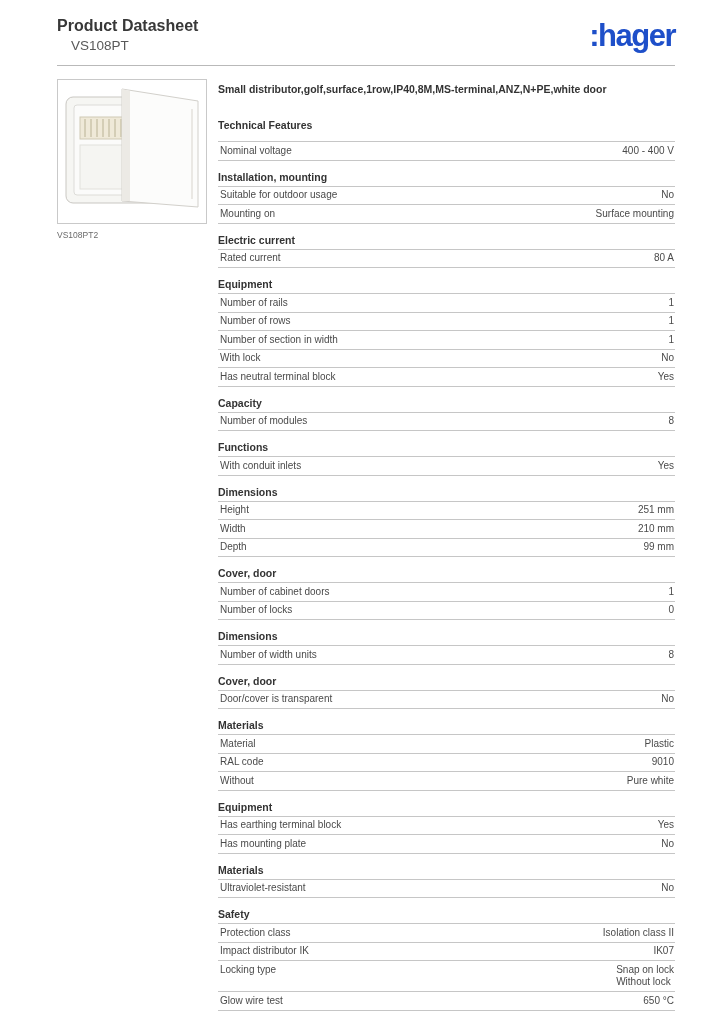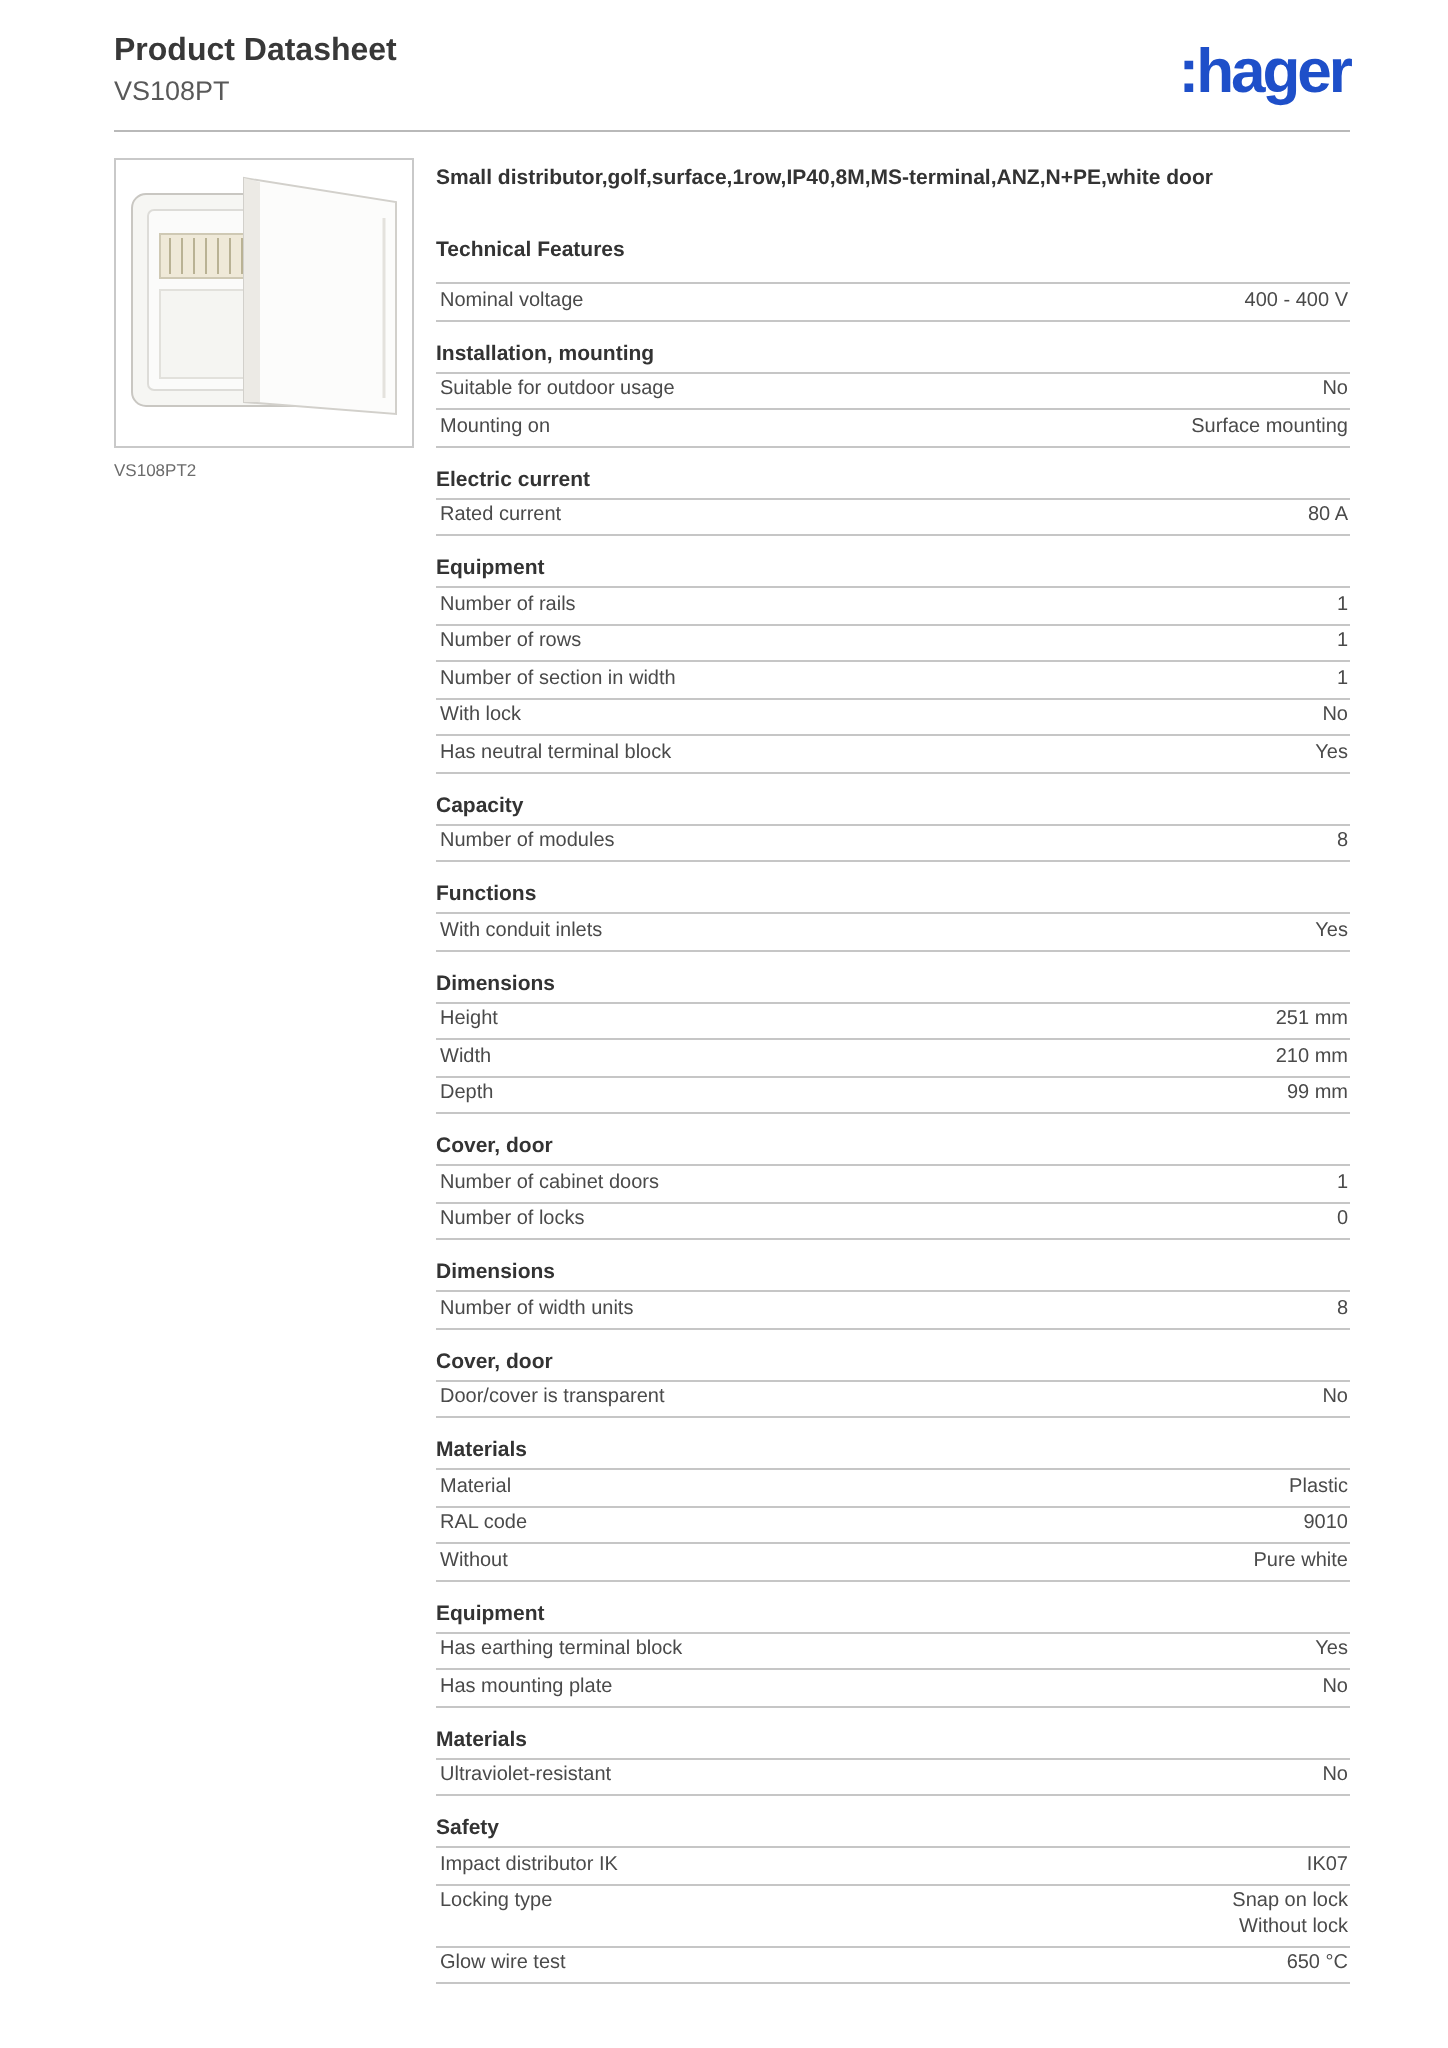--- a/index.html
+++ b/index.html
@@ -13,21 +13,21 @@
     display: flex; flex-direction: column;
   }
   
   .header {
     margin: 0 49px 0 57px;
     padding: 16px 0 12px 0;
     border-bottom: 1px solid #b9b9b9;
     display: flex; justify-content: space-between; align-items: flex-start;
   }
   .header-title { font-size: 16px; font-weight: bold; color: #383838; margin: 0; line-height: 1.2; }
-  .header-subtitle { font-size: 13.5px; color: #595959; margin-top: 3px; }
+  .header-subtitle { font-size: 13.5px; color: #595959; margin-top: 3px; margin-left: 14px; }
   .logo { font-size: 31px; font-weight: bold; color: var(--brand); letter-spacing: -1.5px; line-height: 1; margin-top: 4px; }
   
   .main { display: flex; gap: 11px; margin: 13px 49px 0 57px; }
   .image-col { flex: 0 0 150px; width: 150px; }
   .product-image {
     width: 150px; height: 145px; border: 1px solid #c9c9c9; background: #ffffff;
     display: flex; align-items: center; justify-content: center;
   }
   .image-caption { font-size: 8.5px; color: var(--muted); margin-top: 6px; }
   .spec-col { flex: 1; min-width: 0; }
@@ -37,21 +37,21 @@
   .section { margin-top: 10px; }
   .section-title { font-size: 10.5px; font-weight: bold; color: #333333; margin-bottom: 3px; }
   .section-rows { border-top: 1px solid var(--rule); }
   .spec-row {
     display: flex; justify-content: space-between; align-items: flex-start;
     border-bottom: 1px solid var(--rule);
     padding: 2.5px 1px 2.5px 2px;
     font-size: 10px; color: #4a4a4a; line-height: 1.25;
   }
   .spec-label { text-align: left; padding-right: 12px; }
-  .spec-value { text-align: right; white-space: pre-line; }
+  .spec-value { text-align: left; white-space: pre-line; }
 </style>
 </head>
 <body>
 
 <div class="page">
 
   <div class="header">
     <div>
       <div class="header-title">Product Datasheet</div>
       <div class="header-subtitle">VS108PT</div>
@@ -273,20 +273,24 @@
   <div class="spec-row">
     <div class="spec-label">Ultraviolet-resistant</div>
     <div class="spec-value">No</div>
   </div>
 </div>
   </div>
 
   <div class="section">
     <div class="section-title">Safety</div>
     <div class="section-rows">
+  <div class="spec-row">
+    <div class="spec-label">Protection class</div>
+    <div class="spec-value">Isolation class II</div>
+  </div>
 
   <div class="spec-row">
     <div class="spec-label">Impact distributor IK</div>
     <div class="spec-value">IK07</div>
   </div>
 
   <div class="spec-row">
     <div class="spec-label">Locking type</div>
     <div class="spec-value">Snap on lock
 Without lock</div>

